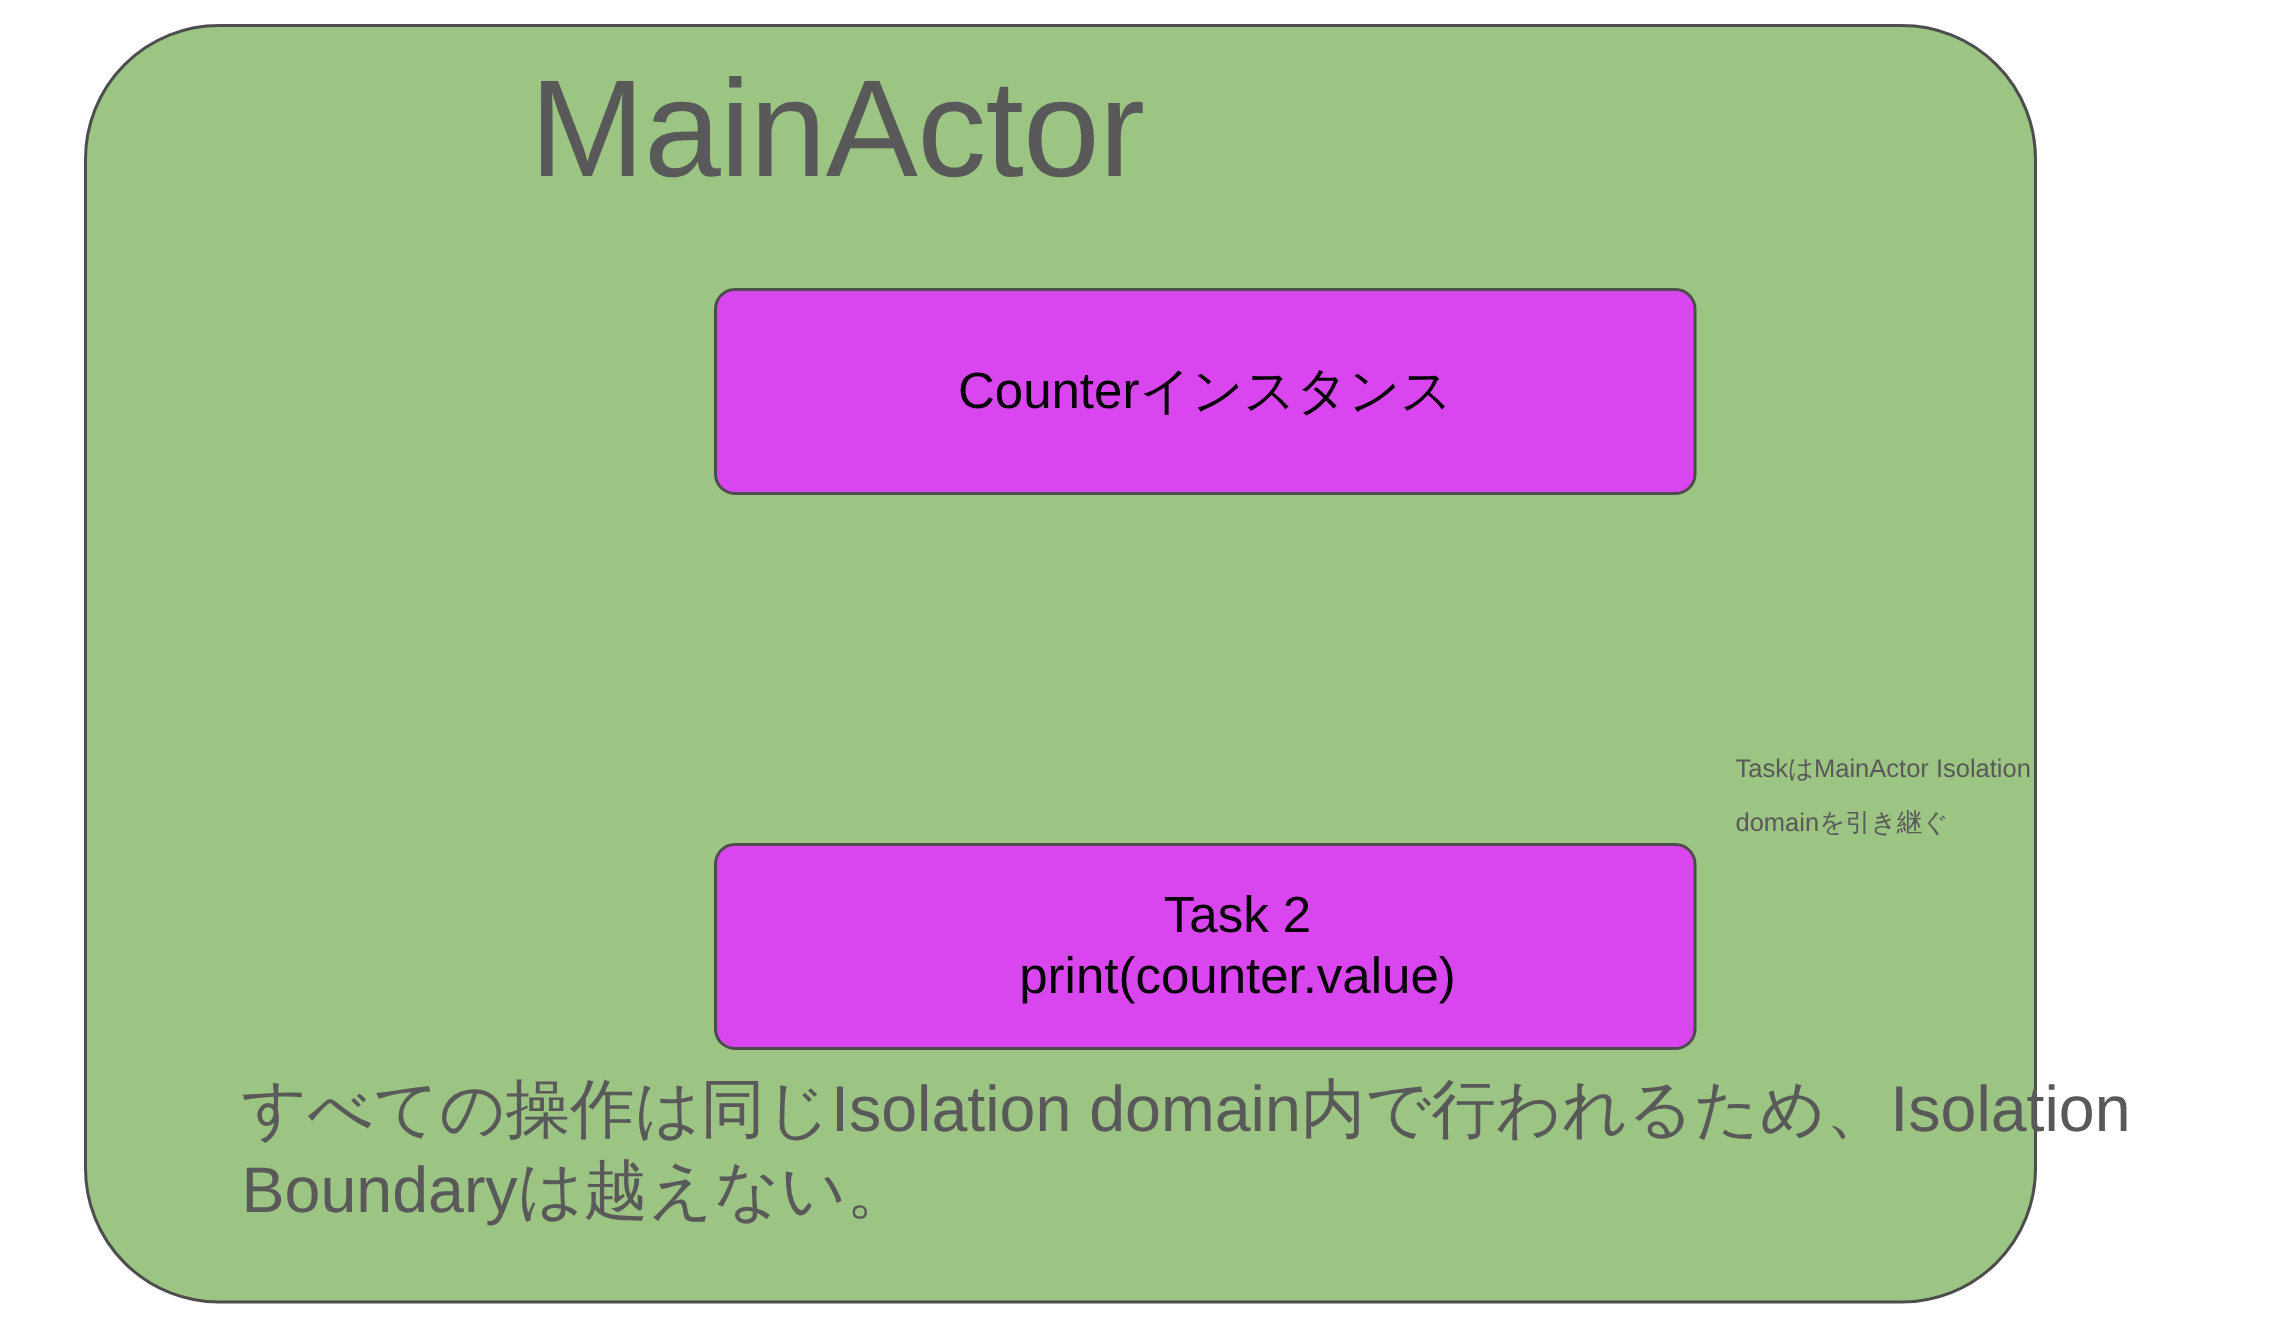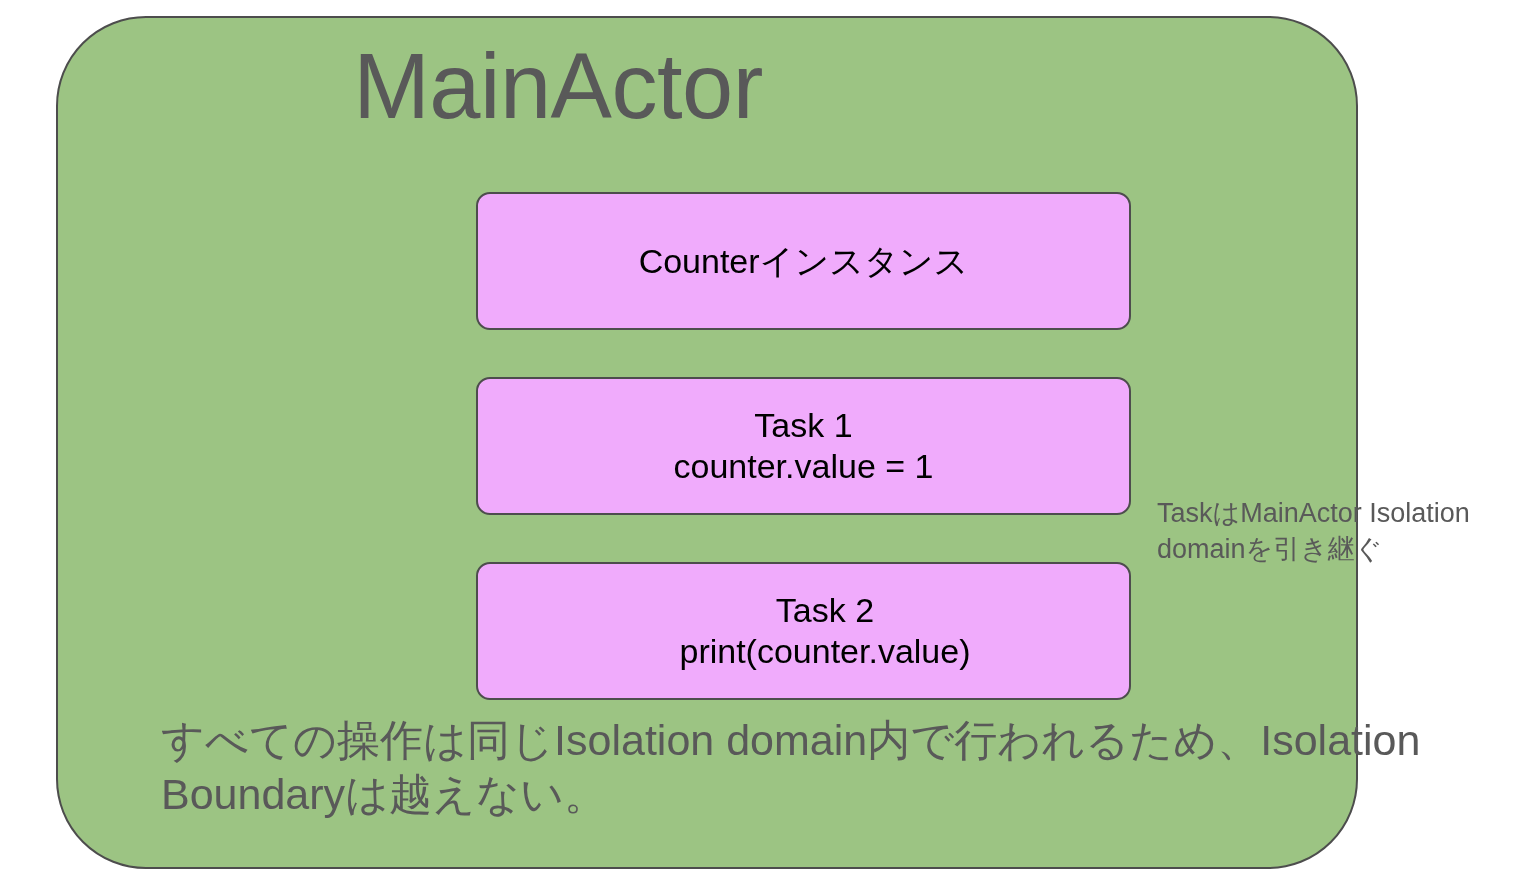--- a/index.html
+++ b/index.html
@@ -42,21 +42,21 @@
     white-space: nowrap;
   }
 
   
   .yellow-box {
     position: absolute;
     left: 418px;
     width: 655px;
     height: 138px;
     box-sizing: border-box;
-    background: #f0abfc;
+    background: #d946ef;
     border: 2px solid #4D4D4D;
     border-radius: 14px;
     display: flex;
     flex-direction: column;
     align-items: center;
     justify-content: center;
     color: #000000;
   }
   #box-counter { top: 174px; }
   #box-task1   { top: 359px; }
@@ -67,21 +67,21 @@
     line-height: 41px;
     white-space: nowrap;
   }
 
   
   #side-note {
     position: absolute;
     left: 1099px;
     top: 477px;
     width: 360px;
-    font-size: 27px;
+    font-size: 17px;
     line-height: 36px;
     color: #595959;
   }
   #side-note .note-line { display: block; white-space: nowrap; }
 
   
   #bottom-note {
     position: absolute;
     left: 103px;
     top: 695px;
@@ -96,24 +96,20 @@
 <body>
 
 <div id="actor-container">
 
   <div id="actor-title">MainActor</div>
 
   <div class="yellow-box" id="box-counter">
     <span class="box-line">Counterインスタンス</span>
   </div>
 
-  <div class="yellow-box" id="box-task1">
-    <span class="box-line">Task 1</span>
-    <span class="box-line">counter.value = 1</span>
-  </div>
 
   <div class="yellow-box" id="box-task2">
     <span class="box-line">Task 2</span>
     <span class="box-line">print(counter.value)</span>
   </div>
 
   <div id="side-note">
     <span class="note-line">TaskはMainActor Isolation</span>
     <span class="note-line">domainを引き継ぐ</span>
   </div>

